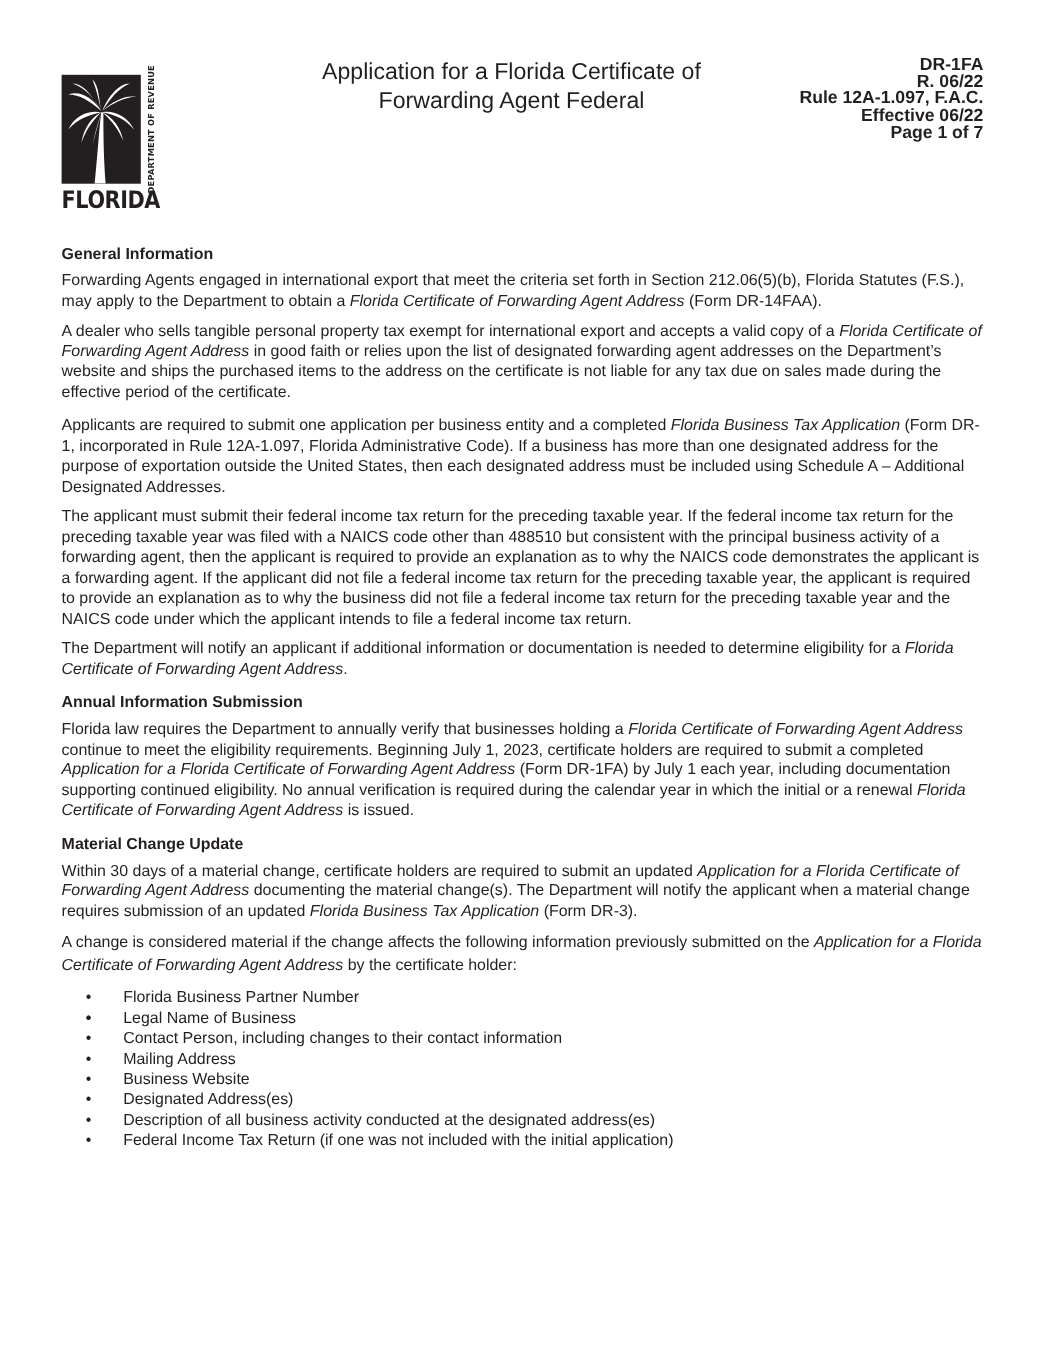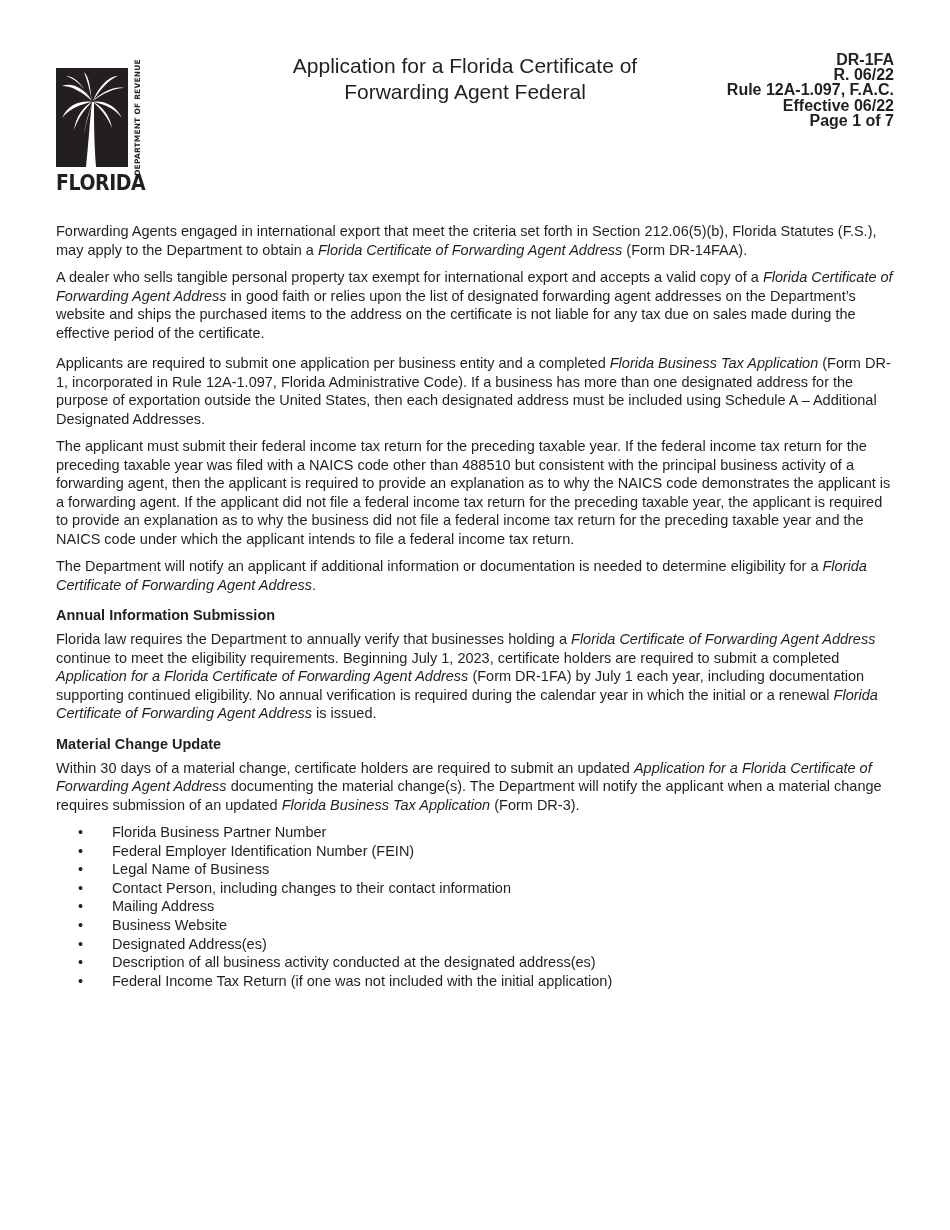--- a/index.html
+++ b/index.html
@@ -76,41 +76,43 @@
   <div>DR-1FA</div>
   <div>R. 06/22</div>
   <div>Rule 12A-1.097, F.A.C.</div>
   <div>Effective 06/22</div>
   <div>Page 1 of 7</div>
 </div>
 
 <div class="content">
 
   <section>
+    <h2>General Information</h2>
     <p><span>Forwarding Agents engaged in international export that meet the criteria set forth in Section 212.06(5)(b), Florida Statutes (F.S.), may apply to the Department to obtain a </span><i>Florida Certificate of Forwarding Agent Address</i><span> (Form DR-14FAA).</span></p>
     <p><span>A dealer who sells tangible personal property tax exempt for international export and accepts a valid copy of a </span><i>Florida Certificate of Forwarding Agent Address</i><span> in good faith or relies upon the list of designated forwarding agent addresses on the Department’s website and ships the purchased items to the address on the certificate is not liable for any tax due on sales made during the effective period of the certificate.</span></p>
   </section>
 
   <section class="sec">
     <p><span>Applicants are required to submit one application per business entity and a completed </span><i>Florida Business Tax Application</i><span> (Form DR-1, incorporated in Rule 12A-1.097, Florida Administrative Code). If a business has more than one designated address for the purpose of exportation outside the United States, then each designated address must be included using Schedule A – Additional Designated Addresses.</span></p>
     <p>The applicant must submit their federal income tax return for the preceding taxable year. If the federal income tax return for the preceding taxable year was filed with a NAICS code other than 488510 but consistent with the principal business activity of a forwarding agent, then the applicant is required to provide an explanation as to why the NAICS code demonstrates the applicant is a forwarding agent. If the applicant did not file a federal income tax return for the preceding taxable year, the applicant is required to provide an explanation as to why the business did not file a federal income tax return for the preceding taxable year and the NAICS code under which the applicant intends to file a federal income tax return.</p>
     <p><span>The Department will notify an applicant if additional information or documentation is needed to determine eligibility for a </span><i>Florida Certificate of Forwarding Agent Address</i><span>.</span></p>
   </section>
 
   <section class="sec">
     <h2>Annual Information Submission</h2>
     <p><span>Florida law requires the Department to annually verify that businesses holding a </span><i>Florida Certificate of Forwarding Agent Address</i><span> continue to meet the eligibility requirements. Beginning July 1, 2023, certificate holders are required to submit a completed </span><i>Application for a Florida Certificate of Forwarding Agent Address</i><span> (Form DR-1FA) by July 1 each year, including documentation supporting continued eligibility. No annual verification is required during the calendar year in which the initial or a renewal </span><i>Florida Certificate of Forwarding Agent Address</i><span> is issued.</span></p>
   </section>
 
   <section class="sec">
     <h2>Material Change Update</h2>
     <p><span>Within 30 days of a material change, certificate holders are required to submit an updated </span><i>Application for a Florida Certificate of Forwarding Agent Address</i><span> documenting the material change(s). The Department will notify the applicant when a material change requires submission of an updated </span><i>Florida Business Tax Application</i><span> (Form DR-3).</span></p>
+    <p style="line-height:21px;"><span>A change is considered material if the change affects the following information previously submitted on the </span><i>Application for a Florida Certificate of Forwarding Agent Address</i><span> by the certificate holder:</span></p>
     <ul>
       <li><span class="bullet">•</span><span>Florida Business Partner Number</span></li>
-      <li><span class="bullet">•</span><span>Federal Employer Identification Number (FEIN)</span></li>
+      <li><span class="bullet">•</span></li>
       <li><span class="bullet">•</span><span>Legal Name of Business</span></li>
       <li><span class="bullet">•</span><span>Contact Person, including changes to their contact information</span></li>
       <li><span class="bullet">•</span><span>Mailing Address</span></li>
       <li><span class="bullet">•</span><span>Business Website</span></li>
       <li><span class="bullet">•</span><span>Designated Address(es)</span></li>
       <li><span class="bullet">•</span><span>Description of all business activity conducted at the designated address(es)</span></li>
       <li><span class="bullet">•</span><span>Federal Income Tax Return (if one was not included with the initial application)</span></li>
     </ul>
   </section>
 </div>

